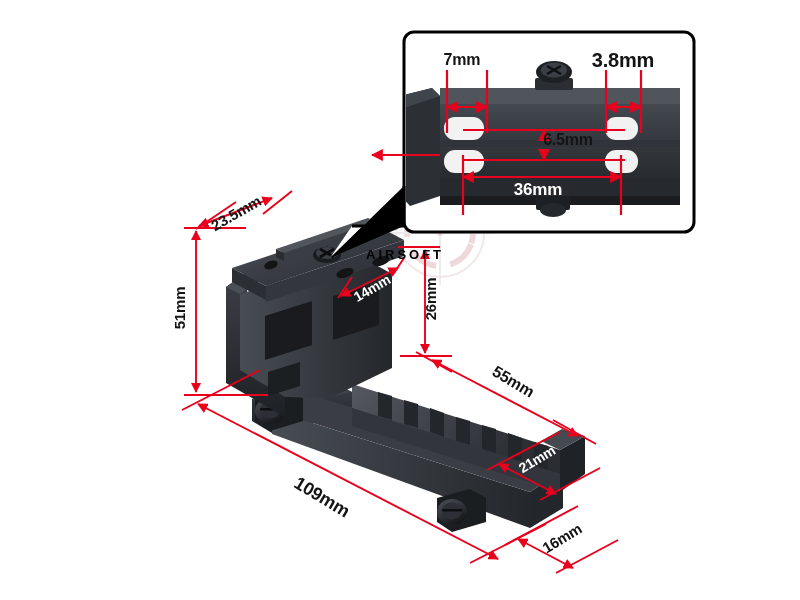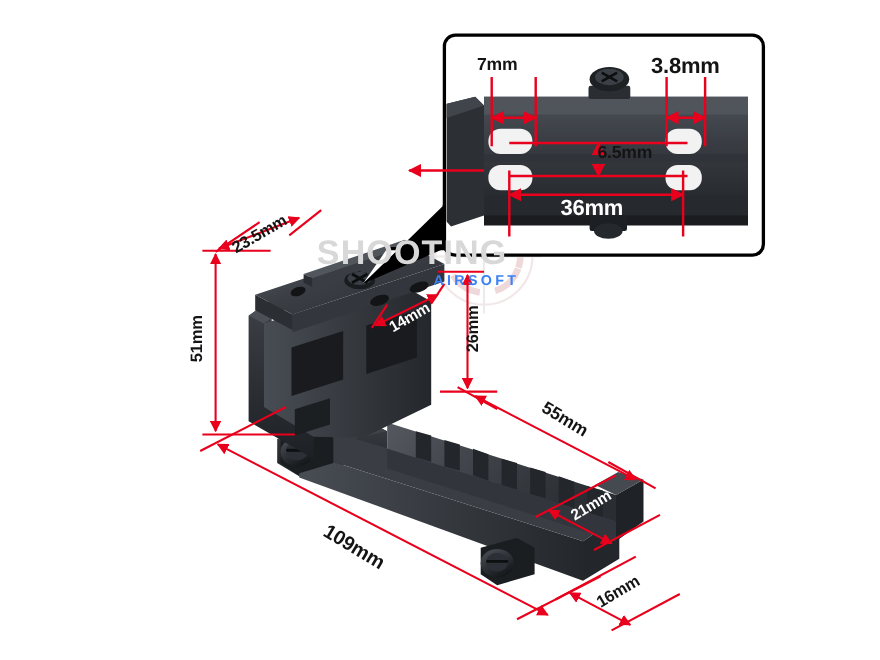--- a/index.html
+++ b/index.html
@@ -33,24 +33,23 @@
   .wm-text{
     font-family:"Liberation Sans", sans-serif;
     font-weight:bold;
     color:#d8d8d8;
     letter-spacing:1px;
     line-height:1;
   }
   .wm-sub{
     font-family:"Liberation Sans", sans-serif;
     font-weight:bold;
-    color:#3b82f6;
+    color:#000000;
     letter-spacing:3px;
     line-height:1;
-    margin-left:28px;
   }
 </style>
 </head>
 <body>
 
 <div id="stage">
 
   <svg width="800" height="600" viewBox="0 0 800 600">
     <defs>
       <linearGradient id="gBodyTop" x1="0" y1="0" x2="1" y2="1">
@@ -259,31 +258,28 @@
       <line x1="505" y1="545" x2="578" y2="506"></line>
       <line x1="556" y1="573" x2="618" y2="540"></line>
       <line x1="518" y1="539" x2="573" y2="568" marker-start="url(#arrRed)" marker-end="url(#arrRed)"></line>
 
       <line x1="182" y1="410" x2="260" y2="370"></line>
       <line x1="470" y1="563" x2="546" y2="524"></line>
       <line x1="198" y1="404" x2="498" y2="559" marker-start="url(#arrRed)" marker-end="url(#arrRed)"></line>
     </g>
   </svg>
 
-  <div class="wm" style="left:288px; top:214px;">
-    <div class="wm-text" style="font-size:31px;">SHOOTING</div>
-  </div>
   <div class="wm" style="left:366px; top:248px;">
     <div class="wm-sub" style="font-size:13px;">AIRSOFT</div>
   </div>
 
-  <div class="dimlabel onwhite" style="left:452px; top:60px; font-size:16px; transform:translate(-50%,-50%);">7mm</div>
+  <div class="dimlabel onwhite" style="left:462px; top:60px; font-size:16px; transform:translate(-50%,-50%);">7mm</div>
   <div class="dimlabel onwhite" style="left:623px; top:60px; font-size:20px; transform:translate(-50%,-50%);">3.8mm</div>
   <div class="dimlabel onwhite" style="left:568px; top:140px; font-size:16px; transform:translate(-50%,-50%);">6.5mm</div>
-  <div class="dimlabel ondark" style="left:538px; top:189px; font-size:20px; transform:translate(-50%,-50%);">36mm</div>
+  <div class="dimlabel ondark" style="left:538px; top:189px; font-size:17px; transform:translate(-50%,-50%);">36mm</div>
 
   <div class="dimlabel onwhite" style="left:236px; top:213px; font-size:15px; transform:translate(-50%,-50%) rotate(-30deg);">23.5mm</div>
 
   <div class="dimlabel onwhite" style="left:179px; top:308px; font-size:15px; transform:translate(-50%,-50%) rotate(-90deg);">51mm</div>
 
   <div class="dimlabel ondark" style="left:372px; top:288px; font-size:14px; transform:translate(-50%,-50%) rotate(-30deg);">14mm</div>
 
   <div class="dimlabel onwhite" style="left:430px; top:299px; font-size:15px; transform:translate(-50%,-50%) rotate(-90deg);">26mm</div>
 
   <div class="dimlabel onwhite" style="left:513px; top:382px; font-size:16px; transform:translate(-50%,-50%) rotate(31deg);">55mm</div>

